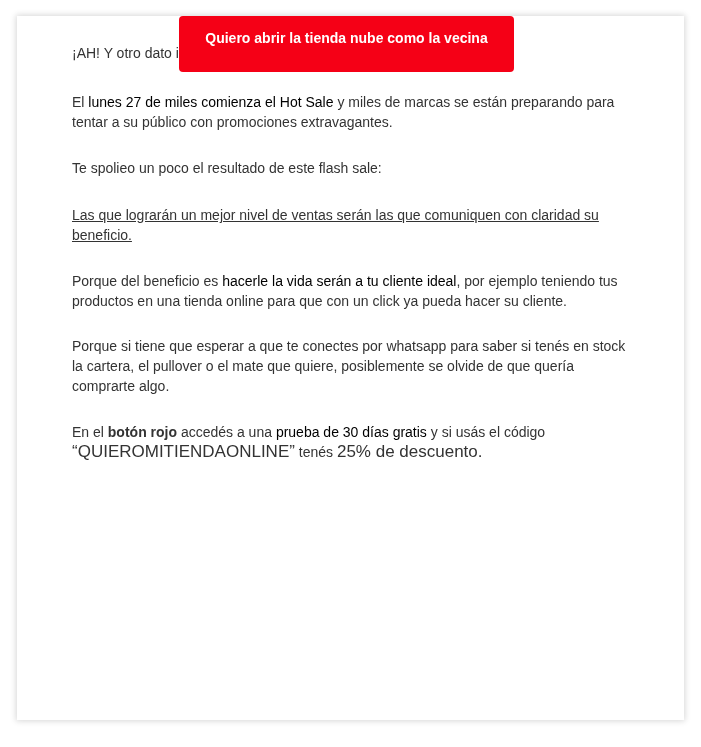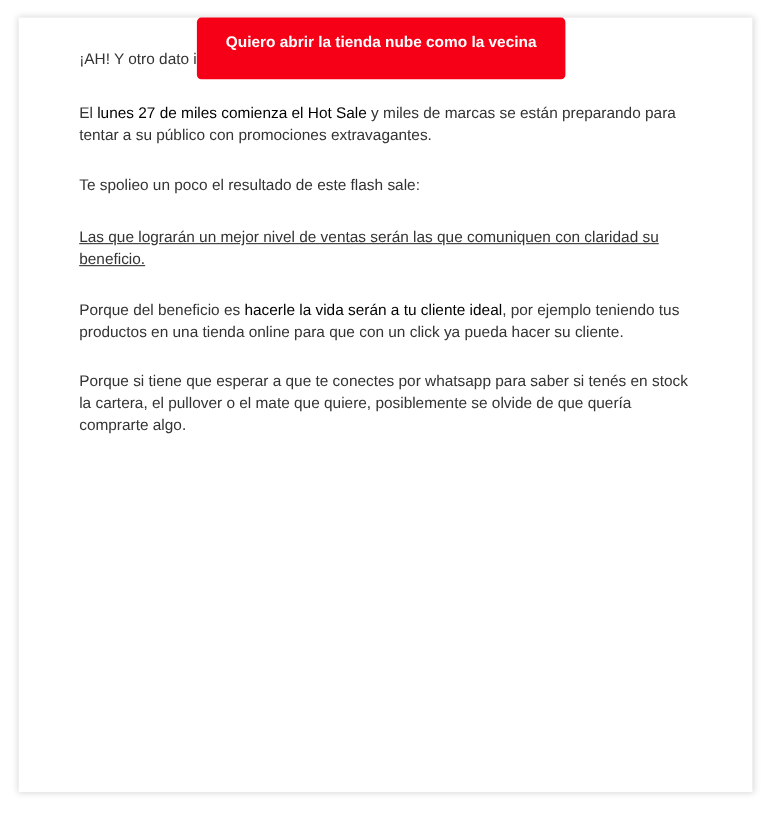--- a/index.html
+++ b/index.html
@@ -74,16 +74,17 @@
 
     <p class="p3">Te spolieo un poco el resultado de este flash sale:</p>
 
     <p class="p4">Las que lograrán un mejor nivel de ventas serán las que comuniquen con claridad su beneficio.</p>
 
     <p class="p5"><span>Porque del beneficio es </span><a class="u">hacerle la vida serán a tu cliente ideal</a><span>, por ejemplo teniendo tus productos en una tienda online para que con un click ya pueda hacer su cliente.</span></p>
 
     <p class="p6">Porque si tiene que esperar a que te conectes por whatsapp para saber si tenés en stock la cartera, el pullover o el mate que quiere, posiblemente se olvide de que quería comprarte algo.</p>
 
 
+    <p class="p8"><span>En el </span><b>botón rojo</b><span> accedés a una </span><a class="u">prueba de 30 días gratis</a><span> y si usás el código</span><br><span class="big">“QUIEROMITIENDAONLINE”</span><span> tenés </span><span class="big">25% de descuento.</span></p>
   </div>
 
   <div class="cta">Quiero abrir la tienda nube como la vecina</div>
 </div>
 
 </body></html>

